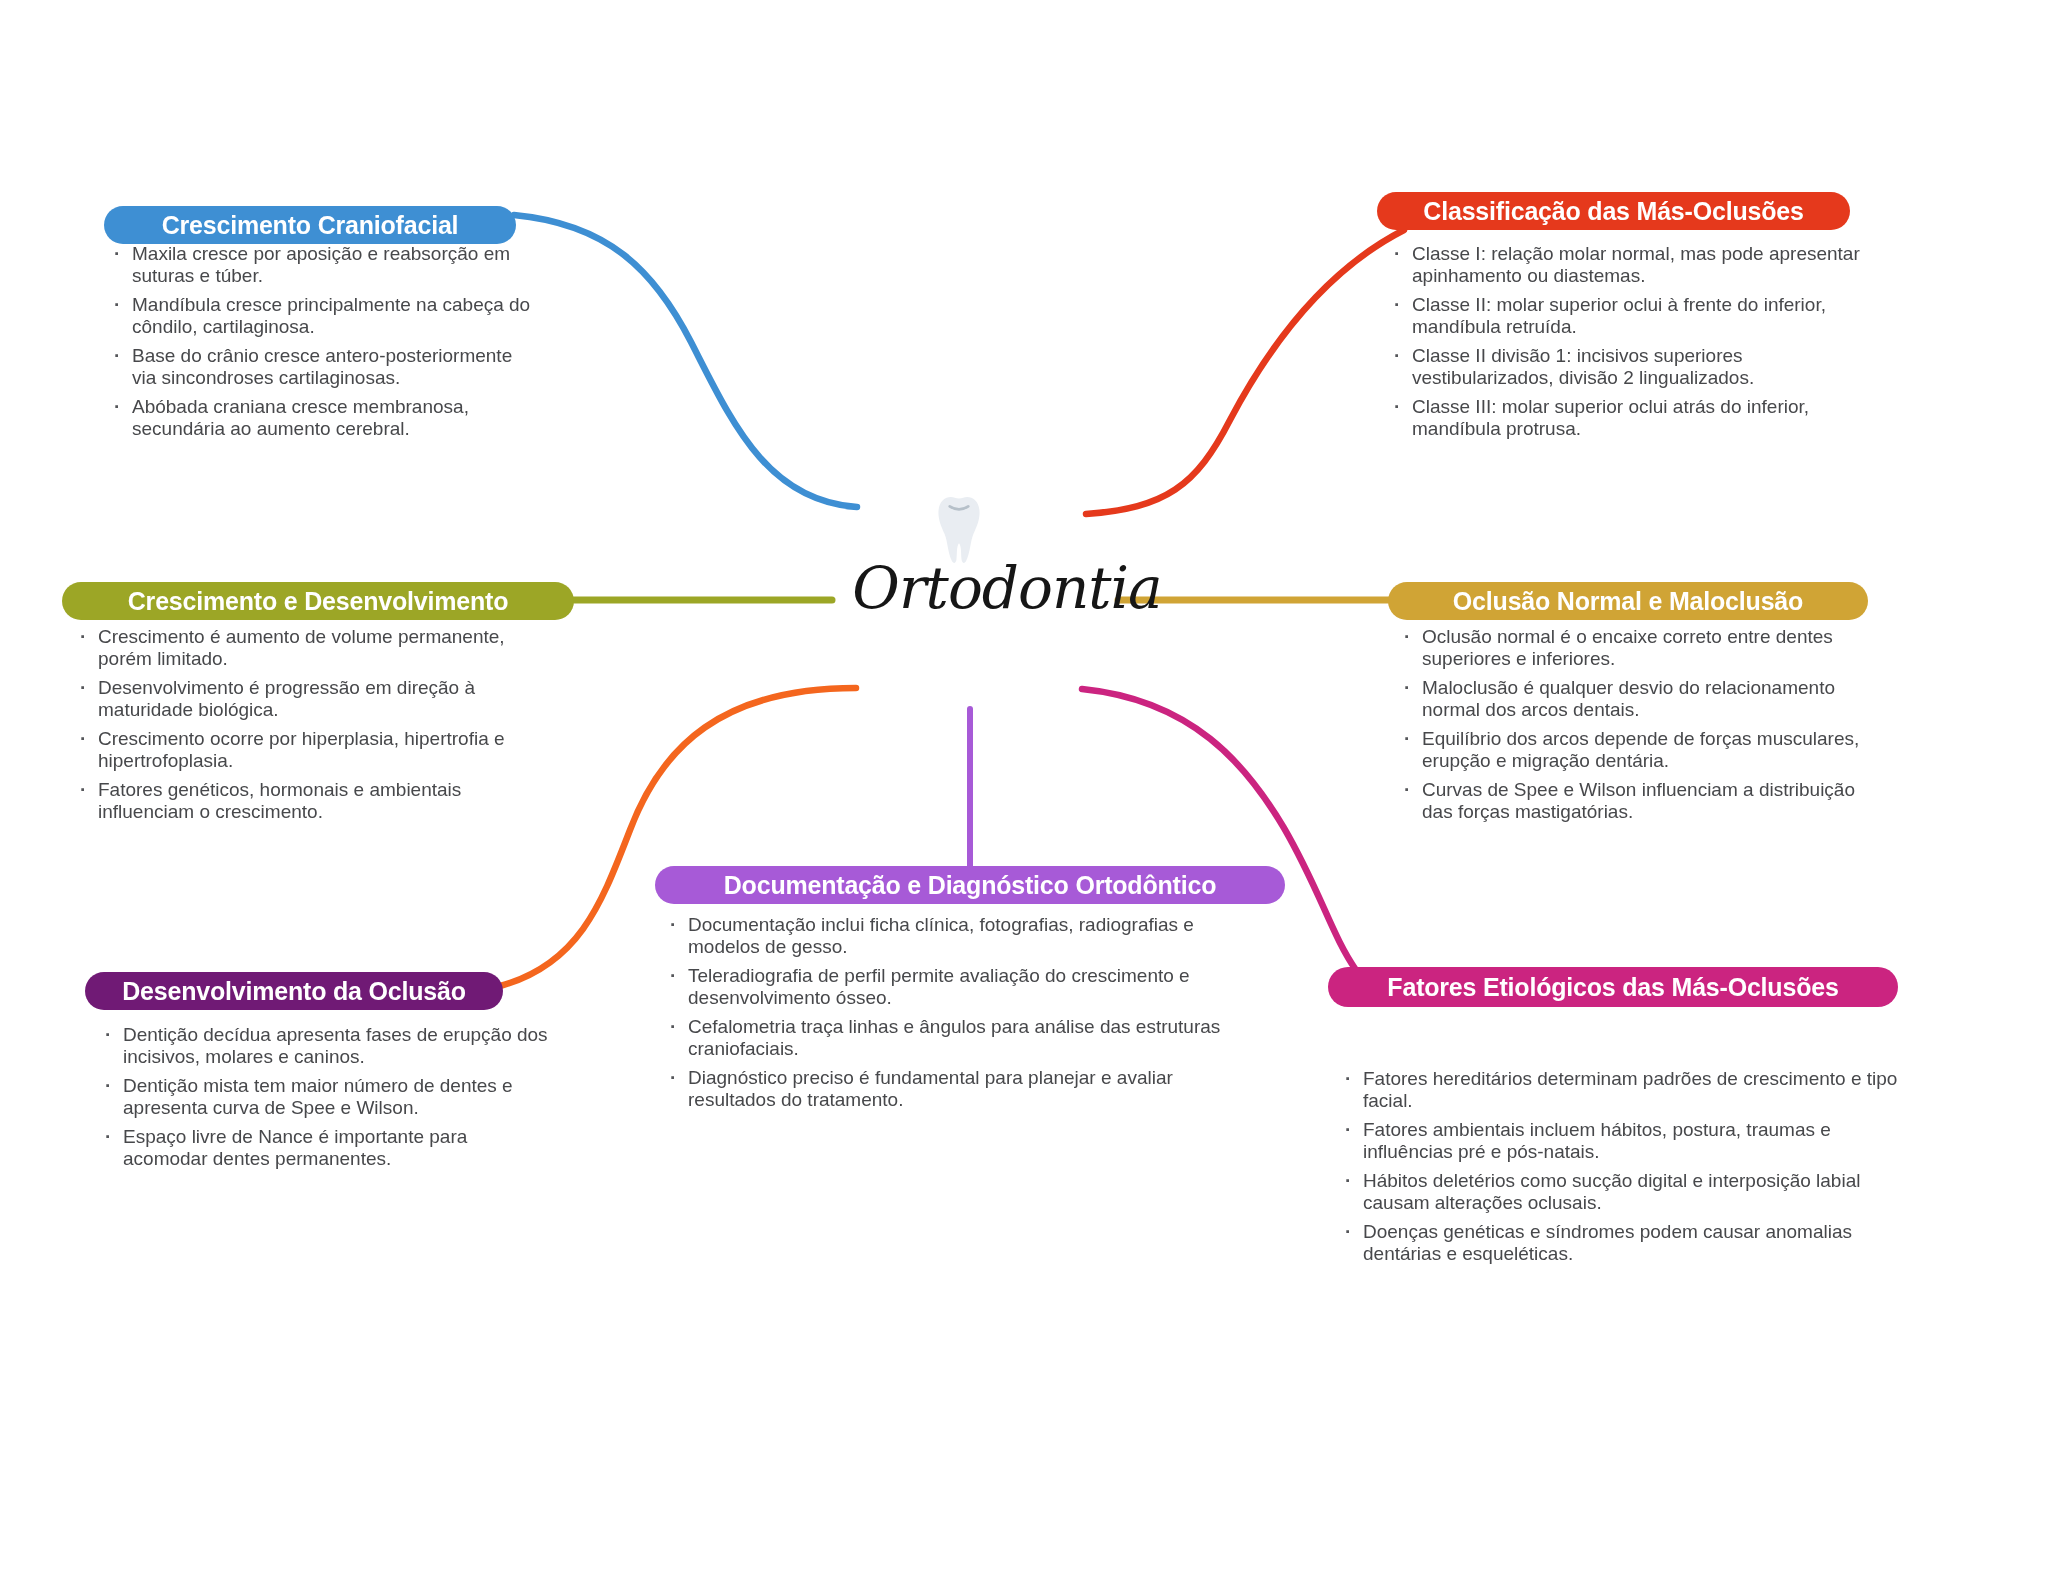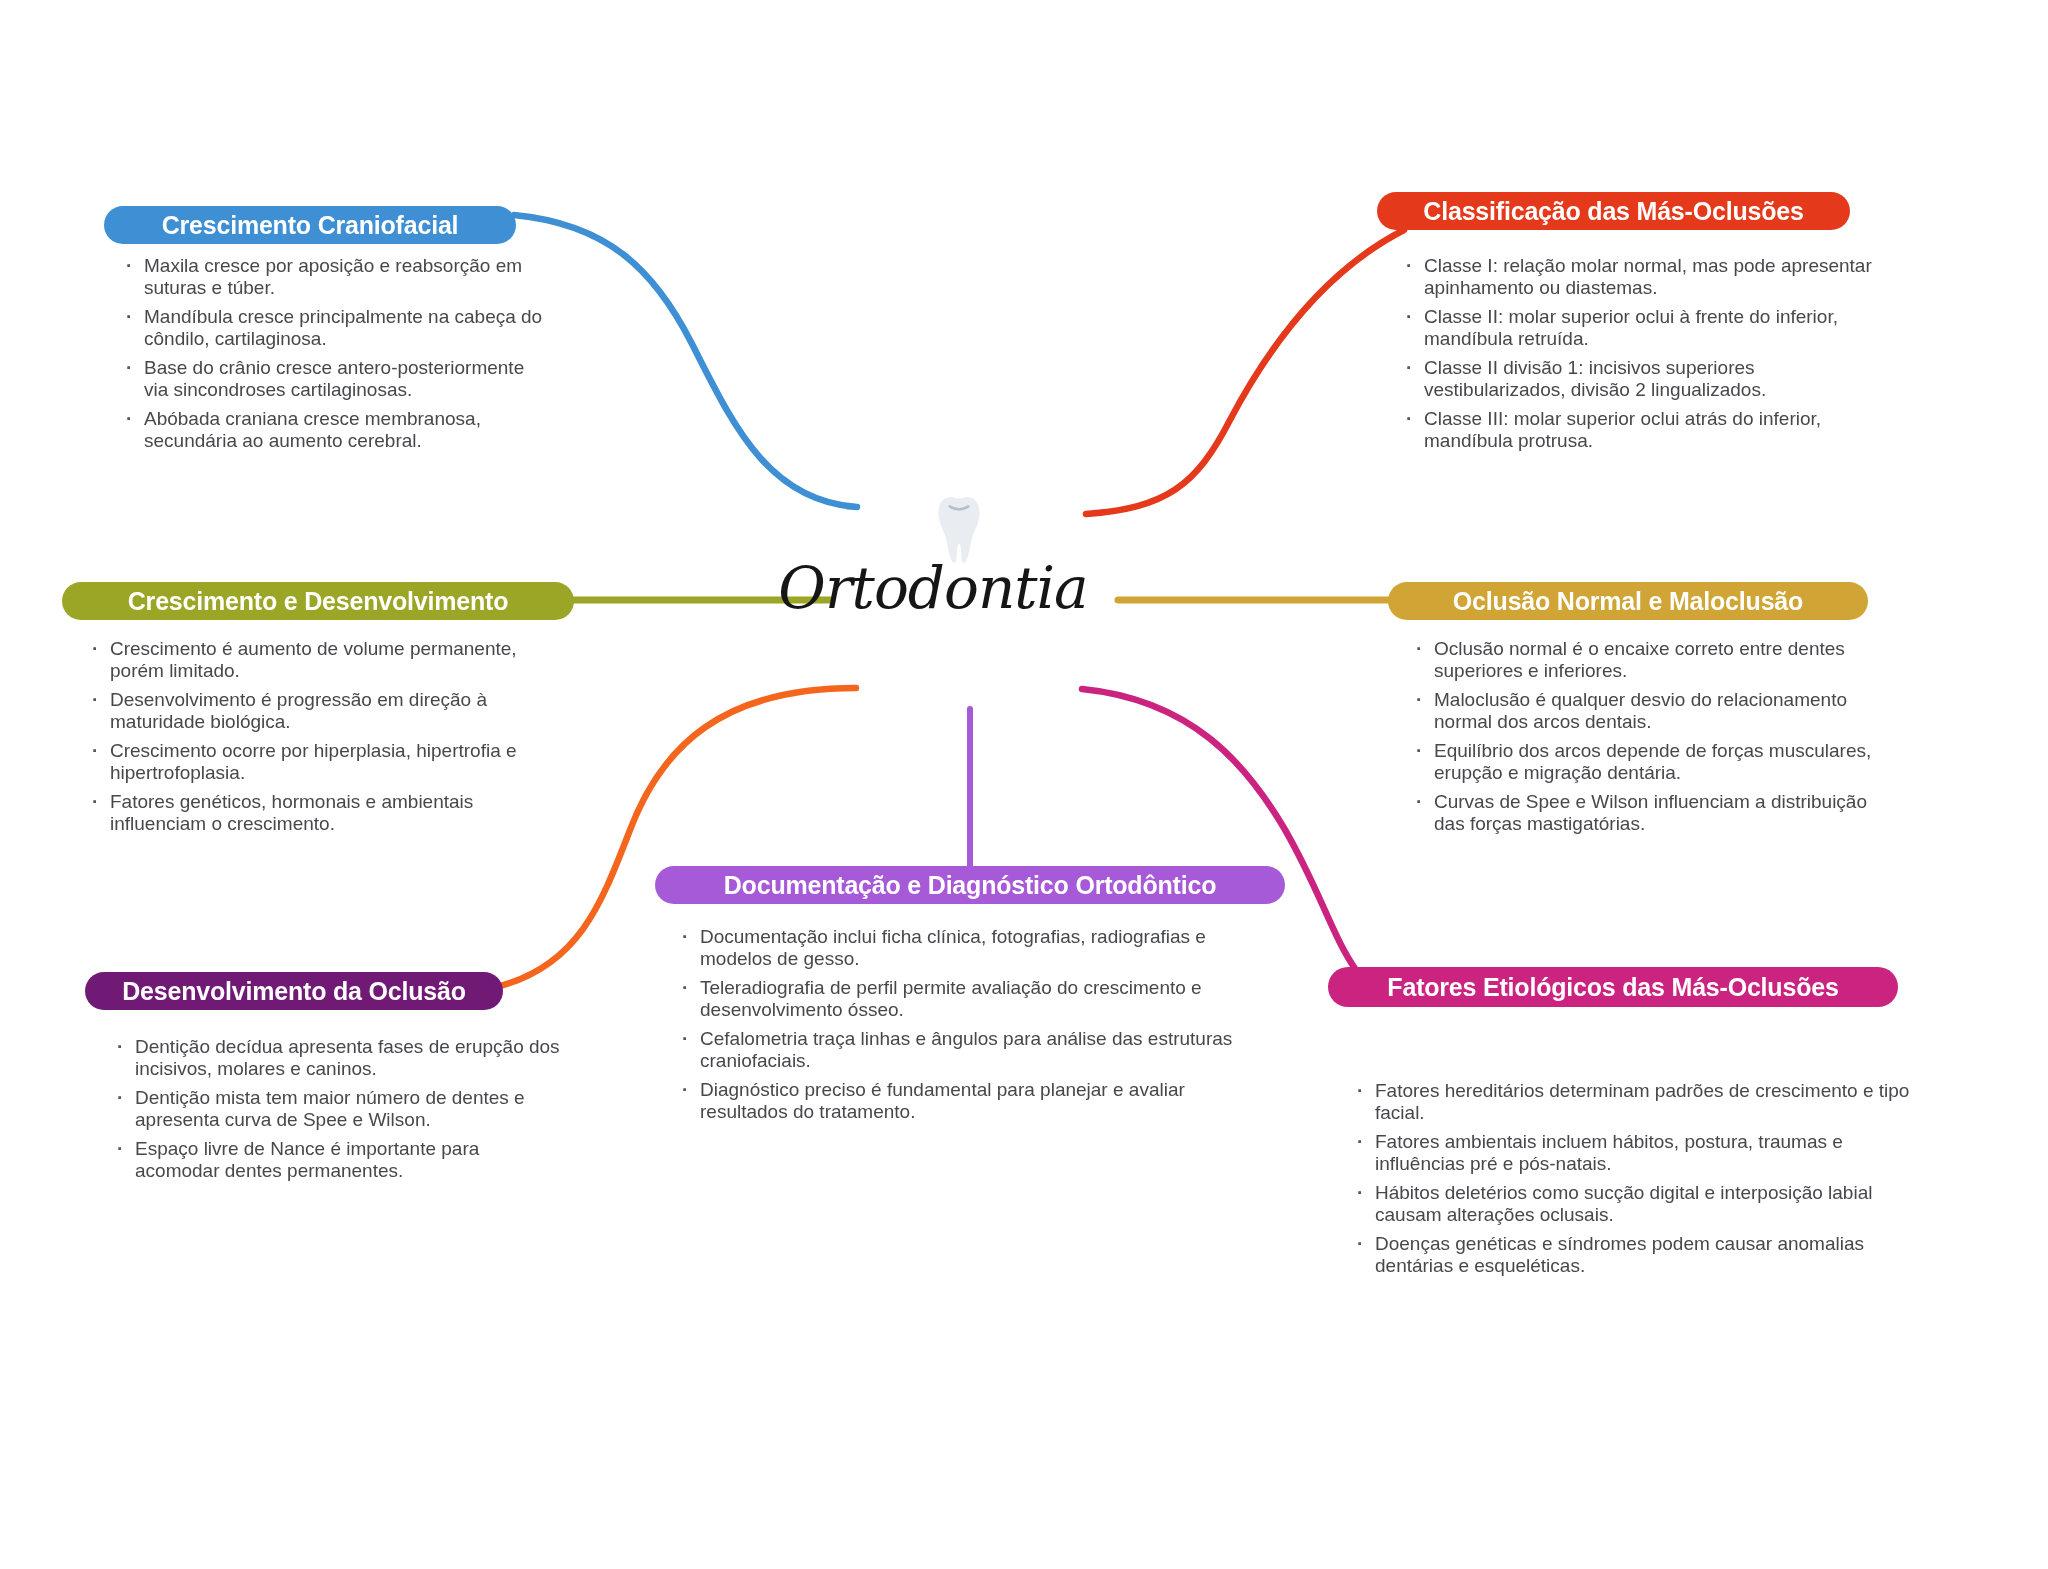--- a/index.html
+++ b/index.html
@@ -21,21 +21,21 @@
     border-radius:22px;
     color:#ffffff;
     font-weight:700;
     font-size:25px;
     letter-spacing:-0.2px;
     white-space:nowrap;
     box-sizing:border-box;
   }
   ul.bullets{
     position:absolute;
-    margin:16px;padding:0;
+    margin:4px;padding:0;
     list-style:none;
     color:#47484b;
     font-size:19px;
     line-height:22px;
   }
   ul.bullets li{
     position:relative;
     padding-left:24px;
     margin-bottom:7px;
   }
@@ -58,21 +58,21 @@
   .b4 .pill{left:85px;top:972px;width:418px;height:38px;}
   .b4 ul.bullets{left:95px;top:1020px;width:452px;}
   .b5 .pill{left:655px;top:866px;width:630px;height:38px;}
   .b5 ul.bullets{left:660px;top:910px;width:596px;}
   .b6 .pill{left:1328px;top:967px;width:570px;height:40px;}
   .b6 ul.bullets{left:1335px;top:1064px;width:566px;}
 
   .center-group{position:absolute;left:0;top:0;}
   .tooth{position:absolute;left:936px;top:495px;width:46px;height:72px;}
   .center-title{
-    position:absolute;left:748px;top:554px;width:370px;
+    position:absolute;left:822px;top:554px;width:370px;
     text-align:center;
     font-family:"DejaVu Serif", serif;
     font-style:italic;
     font-weight:500;
     font-size:58px;
     color:#161616;
     letter-spacing:-1px;
     white-space:nowrap;
   }
 </style>

